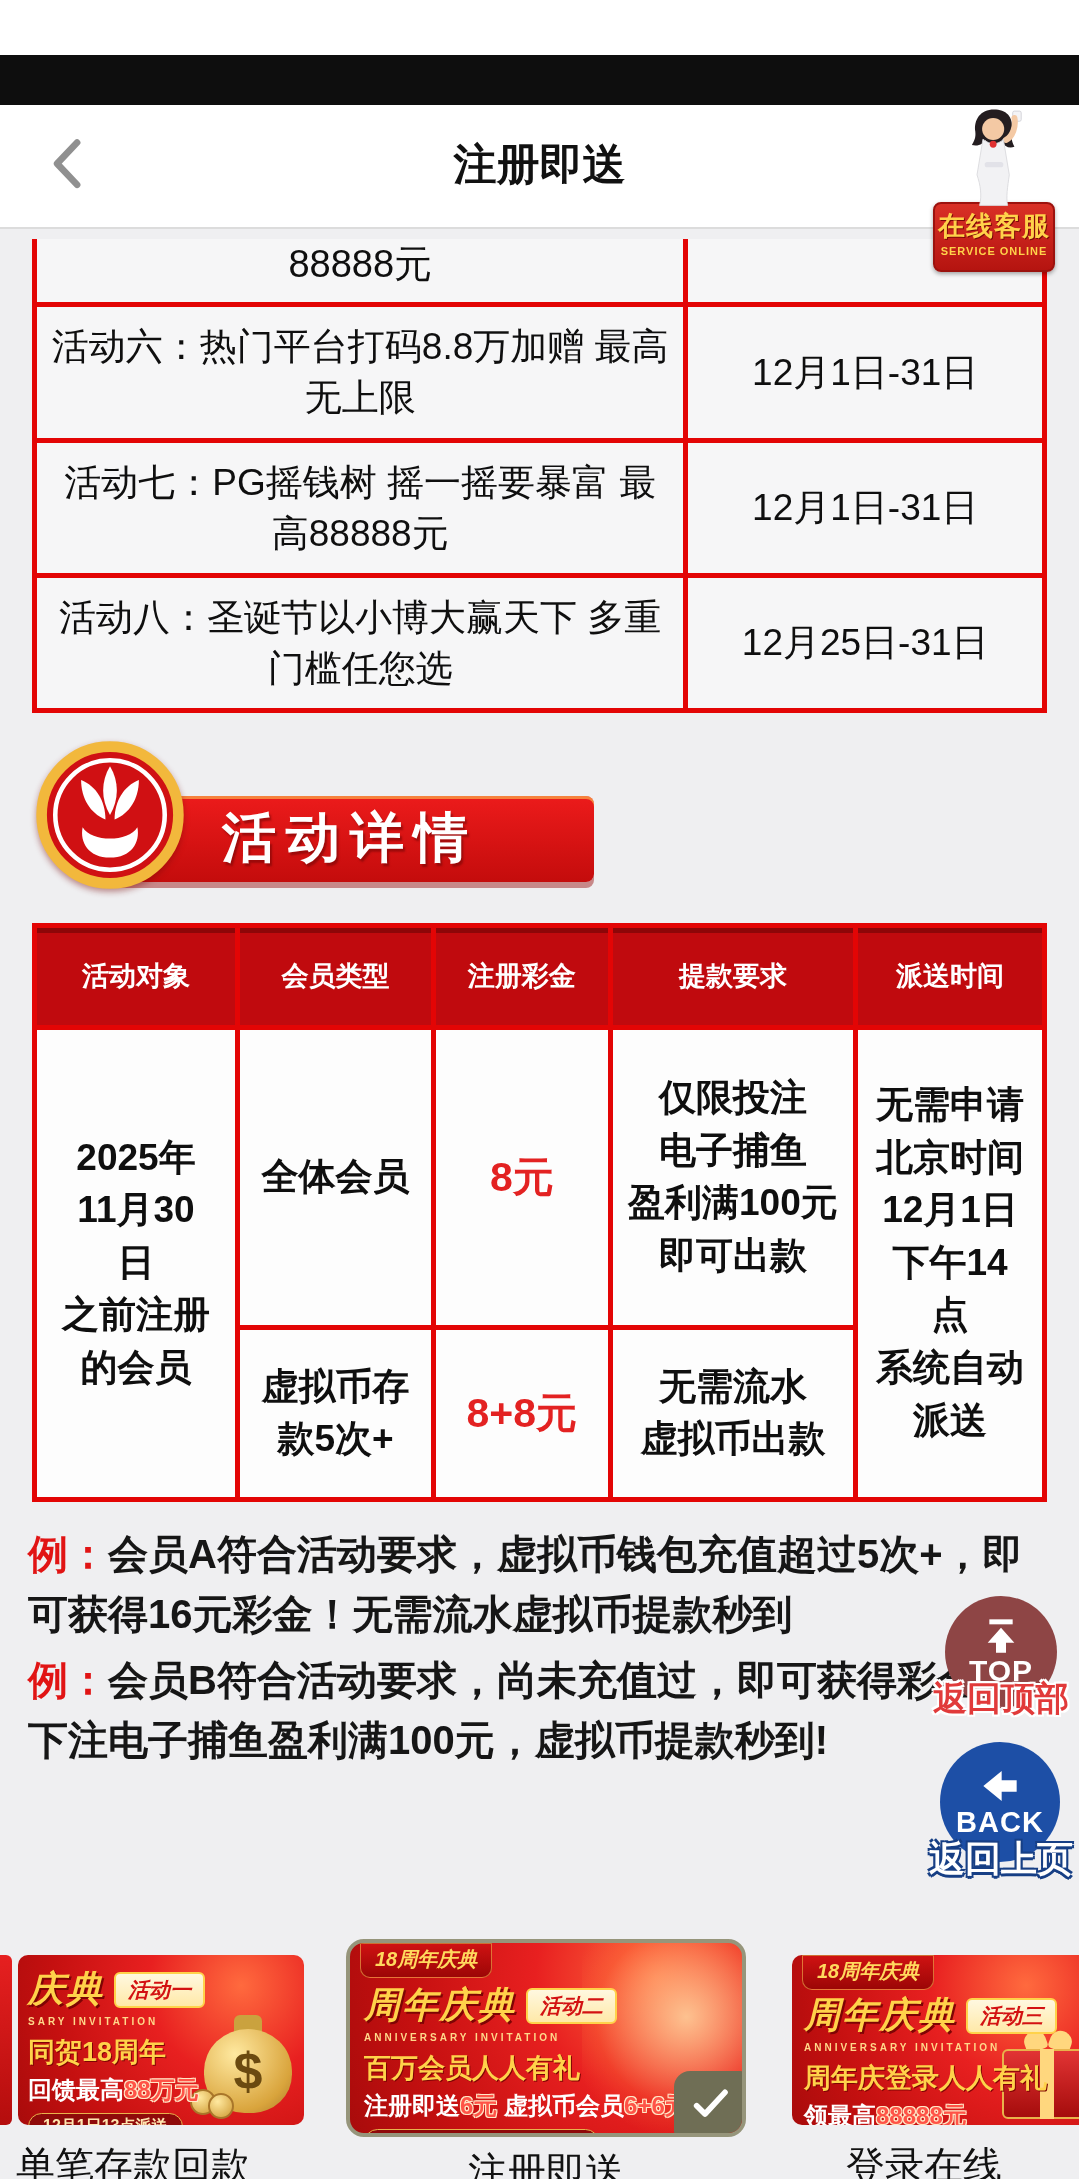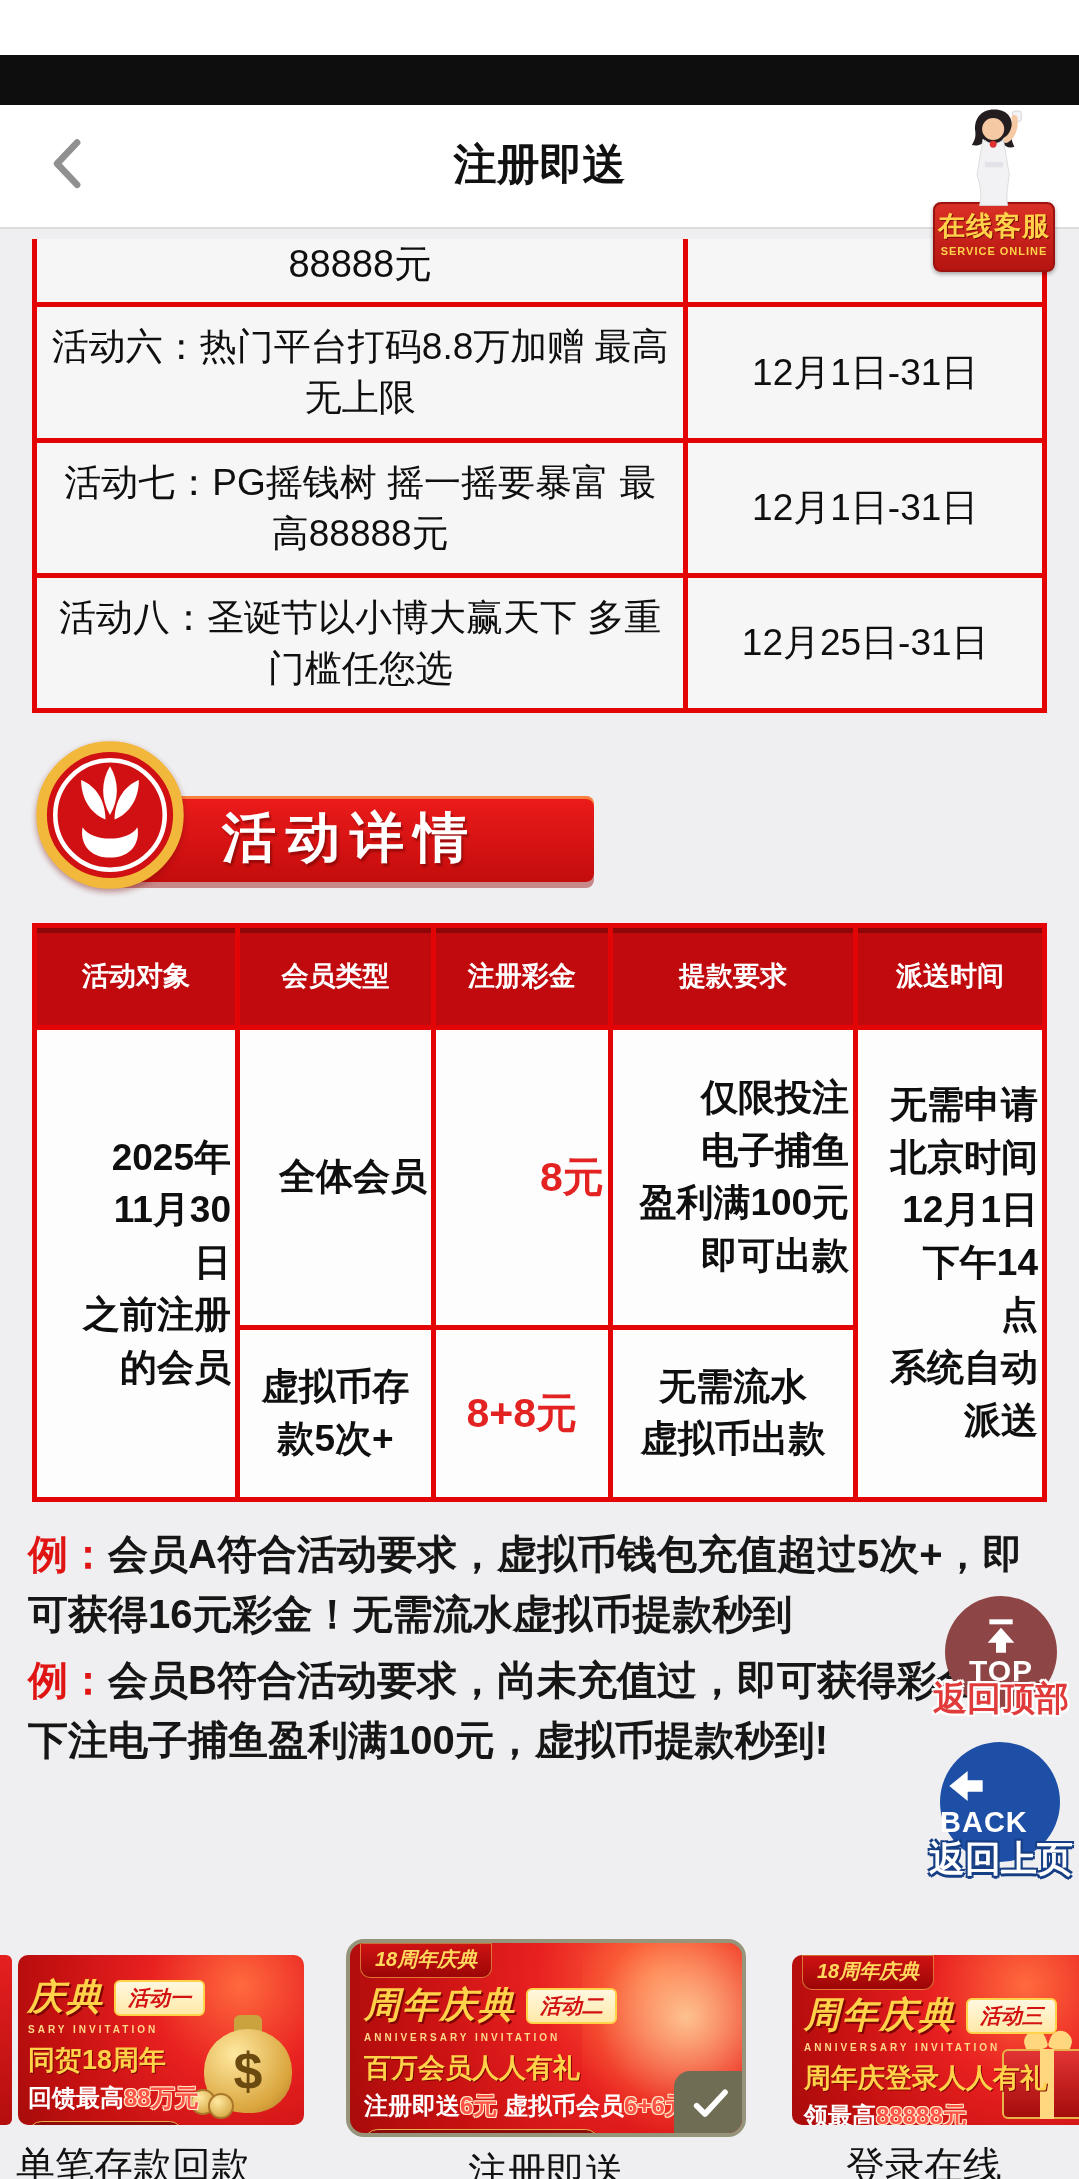--- a/index.html
+++ b/index.html
@@ -48,42 +48,42 @@
 
   
   .promo-table { width:1015px; margin:28px auto 0; border-collapse:collapse; background:#fdfdfd; }
   .promo-table th { background:#c00a0e; color:#ffffff; font-size:27px; font-weight:700;
                     border:5px solid #e30505; height:102px; padding:4px 2px;
                     box-shadow:inset 0 5px 0 rgba(90,2,2,.5); }
   .promo-table td { border:5px solid #e30505; text-align:center; vertical-align:middle;
                     font-size:37px; font-weight:600; color:#0f0f0f; padding:14px 4px; line-height:1.42; }
   .pre { white-space:pre-line; }
   .bonus-cell { color:#e32222 !important; font-size:41px !important; }
-  .promo-row1 td { height:300px;text-align:right; }
+  .promo-row1 td { height:300px; }
   .promo-row2 td { height:172px; }
 
   
   .examples { margin:22px 28px 0; font-size:40px; line-height:1.5; font-weight:600; color:#161616; }
   .example-line { margin-top:6px; }
   .ex-prefix { color:#e11414; }
 
   
   .float-top { position:absolute; right:16px; top:1596px; width:124px; height:122px; z-index:30; cursor:pointer; }
   .float-top .circle { position:absolute; left:6px; top:0; width:112px; height:112px; border-radius:50%;
                        background:#8e4545; display:flex; flex-direction:column; align-items:center;
                        justify-content:center; gap:0; }
   .float-top .circle svg { width:44px; height:40px; }
   .float-top .en { color:#fff; font-size:30px; font-weight:700; letter-spacing:1px; margin-top:-2px; }
   .float-top .zh { position:absolute; left:-6px; bottom:-4px; width:136px; text-align:center;
                    color:#e13a3a; font-size:34px; font-weight:800;
                    text-shadow:-2px -2px 0 #fff,2px -2px 0 #fff,-2px 2px 0 #fff,2px 2px 0 #fff,0 2px 0 #fff,0 -2px 0 #fff; }
 
   .float-back { position:absolute; right:14px; top:1742px; width:130px; height:134px; z-index:30; cursor:pointer; }
   .float-back .circle { position:absolute; left:5px; top:0; width:120px; height:120px; border-radius:50%;
-                        background:#1d4fa6; display:flex; flex-direction:column; 
+                        background:#1d4fa6; display:flex; flex-direction:column; align-items:center;
                         justify-content:center; }
   .float-back .circle svg { width:52px; height:40px; }
   .float-back .en { color:#fff; font-size:29px; font-weight:700; letter-spacing:1px; }
   .float-back .zh { position:absolute; left:-8px; bottom:-8px; width:146px; text-align:right;
                     color:#ffffff; font-size:36px; font-weight:800;
                     text-shadow:-2px -2px 0 #173f85,2px -2px 0 #173f85,-2px 2px 0 #173f85,2px 2px 0 #173f85,0 3px 0 #173f85; }
 
   
   .carousel { position:absolute; left:0; right:0; bottom:0; height:240px; }
   .banner { position:absolute; color:#fff; overflow:hidden;
@@ -92,21 +92,21 @@
                  background:linear-gradient(#e62020,#b40d0d); border-radius:0 6px 6px 0; }
   .banner-left  { left:18px;  top:16px; width:286px; height:170px; border-radius:10px; padding:6px 10px; }
   .banner-center{ left:346px; top:0;    width:400px; height:198px; border-radius:18px;
                   border:4px solid #96957b; padding:8px 14px; }
   .banner-right { left:792px; top:16px; width:300px; height:170px; border-radius:10px; padding:6px 12px; }
 
   .b-ribbon { position:absolute; top:0; left:10px; background:linear-gradient(#cf1212,#9c0606);
               color:#ffd95e; font-weight:800; font-size:20px; padding:2px 14px 4px;
               border-radius:0 0 10px 10px; border:1px solid rgba(255,217,94,.5); font-style:italic; }
   .b-titlerow { display:flex; align-items:center; gap:10px; margin-top:30px; }
-  .banner-left .b-titlerow { margin-top:12px; }
+  .banner-left .b-titlerow { margin-top:4px; }
   .b-title { font-size:36px; font-weight:800; font-style:italic; color:#ffd24a;
              text-shadow:2px 2px 0 #7e0404; letter-spacing:2px; }
   .b-badge { background:linear-gradient(#fff8e0,#ffe9a8); color:#d31212; font-weight:800;
              font-size:21px; padding:2px 12px; border-radius:6px; border:2px solid #ffd24a;
              font-style:italic; white-space:nowrap; }
   .b-sub { font-size:10px; color:#ffd88a; letter-spacing:3px; margin-top:2px; font-weight:700; }
   .b-line1 { font-size:27px; font-weight:800; color:#ffd24a; margin-top:7px; text-shadow:1px 1px 0 #7e0404; }
   .b-line2 { font-size:24px; font-weight:800; color:#ffffff; margin-top:4px; white-space:nowrap; }
   .b-line2 .hl { color:#ff5347;
                  text-shadow:-1px -1px 0 #ffe9c8,1px -1px 0 #ffe9c8,-1px 1px 0 #ffe9c8,1px 1px 0 #ffe9c8; }

